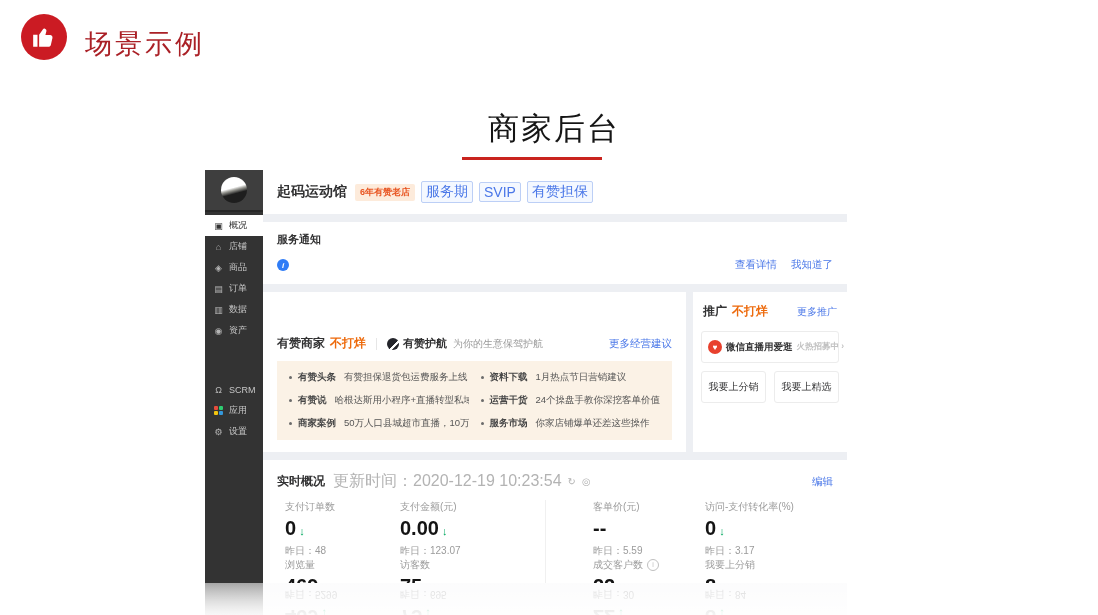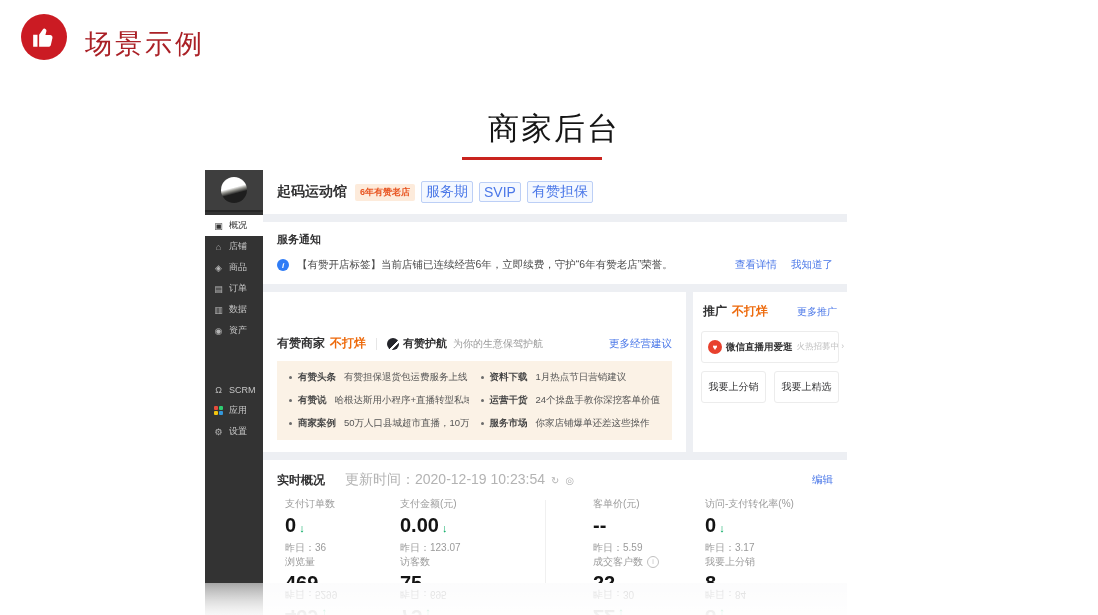--- a/index.html
+++ b/index.html
@@ -78,28 +78,28 @@
   .bullet{width:3px;height:3px;border-radius:50%;background:#6b6b6b;margin-right:6px;flex:none;}
   .feed-label{font-weight:bold;color:#474747;margin-right:8px;flex:none;}
 
   .promo-card{flex:1;box-sizing:border-box;min-width:0;}
   .promo-head{display:flex;align-items:center;padding:11px 10px 9px;}
   .live-row{margin:2px 8px 8px;border:1px solid #ececec;border-radius:3px;padding:8px 6px;
     display:flex;align-items:center;cursor:pointer;}
   .live-ic{width:14px;height:14px;border-radius:50%;background:#e8402d;color:#fff;font-size:8px;
     display:flex;align-items:center;justify-content:center;margin-right:4px;flex:none;}
   .live-title{font-size:9.5px;font-weight:bold;color:#323233;white-space:nowrap;}
-  .live-status{font-size:8.5px;color:#c2c2c2;margin-left:4px;white-space:nowrap;}
+  .live-status{font-size:8.5px;color:#c2c2c2;margin-left:4px;white-space:nowrap;font-weight:bold;}
   .promo-btns{display:flex;gap:8px;margin:0 8px;}
   .promo-btn{flex:1;border:1px solid #ececec;border-radius:3px;background:#fff;text-align:center;
     font-size:10px;color:#323233;padding:8px 0;white-space:nowrap;cursor:pointer;}
 
   .stats-card{margin-top:8px;height:157px;position:relative;overflow:hidden;box-sizing:border-box;}
   .stats-head{display:flex;align-items:center;padding:11px 14px 8px;}
-  .stats-updated{font-size:14px;color:#b3b3b3;margin-left:20px;white-space:nowrap;}
+  .stats-updated{font-size:16px;color:#b3b3b3;margin-left:8px;white-space:nowrap;}
   .mini-ic{font-size:10px;color:#b3b3b3;margin-left:6px;cursor:pointer;}
   .stats-divider{position:absolute;left:282px;top:40px;bottom:8px;width:1px;background:#f0f0f0;}
   .stats-grid{display:grid;grid-template-columns:115px 193px 112px auto;padding-left:22px;}
   .stat-label{font-size:10px;color:#9b9b9b;display:flex;align-items:center;white-space:nowrap;}
   .stat-value{font-size:20px;font-weight:bold;color:#141414;margin-top:3px;display:flex;align-items:baseline;}
   .arrow{color:#00a85f;font-size:11px;margin-left:3px;font-weight:normal;}
   .arrow:empty{display:none;}
   .stat-yest{font-size:10px;color:#9b9b9b;margin-top:4px;white-space:nowrap;}
   .stat-info{width:10px;height:10px;border:1px solid #c0c0c0;border-radius:50%;font-size:7px;
     line-height:10px;text-align:center;color:#c0c0c0;margin-left:4px;flex:none;}
@@ -190,21 +190,20 @@
         <span class="age-badge">6年有赞老店</span>
         <span class="tag">服务期</span>
         <span class="tag">SVIP</span>
         <span class="tag">有赞担保</span>
       </div>
 
       <div class="card notice-card">
         <div class="notice-title">服务通知</div>
         <div class="notice-row">
           <span class="info-icon">i</span>
-          <span class="notice-text">【有赞开店标签】当前店铺已连续经营6年，立即续费，守护“6年有赞老店”荣誉。</span>
           <span class="notice-links">
             <span class="blue-link">查看详情</span>
             <span class="blue-link">我知道了</span>
           </span>
         </div>
       </div>
 
       <div class="middle">
         <div class="card biz-card">
           <div class="biz-head">
@@ -281,21 +280,21 @@
           <span class="blue-link push-right">编辑</span>
         </div>
         <div class="stats-divider"></div>
         <div class="stats-grid">
           <div class="stat">
             <div class="stat-label">支付订单数</div>
             <div class="stat-value">
                 <span>0</span>
                 <span class="arrow">↓</span>
               </div>
-            <div class="stat-yest">昨日：36</div>
+            <div class="stat-yest">昨日：48</div>
           </div>
           <div class="stat">
             <div class="stat-label">支付金额(元)</div>
             <div class="stat-value">
                 <span>0.00</span>
                 <span class="arrow">↓</span>
               </div>
             <div class="stat-yest">昨日：123.07</div>
           </div>
           <div class="stat">

